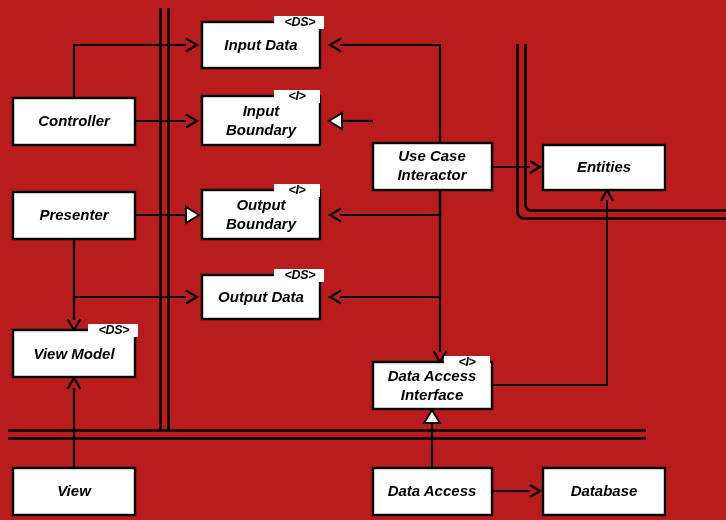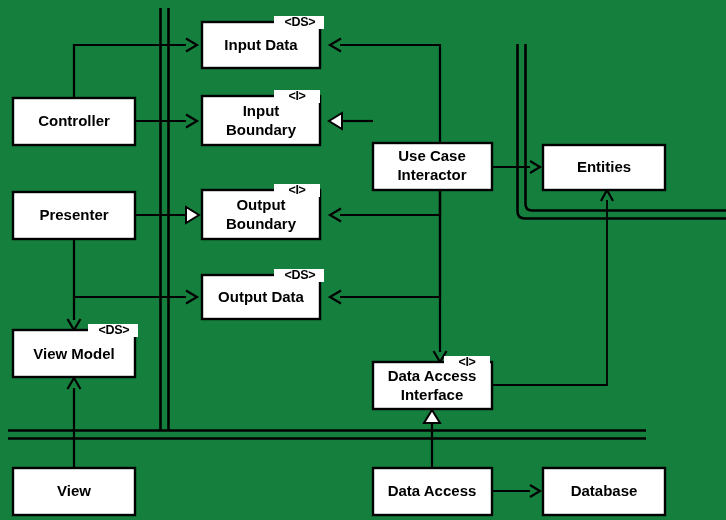--- a/index.html
+++ b/index.html
@@ -4,23 +4,24 @@
 <style>
   html, body {
     margin: 0;
     padding: 0;
     background: #ffffff;
   }
   #canvas {
     position: relative;
     width: 726px;
     height: 520px;
-    background: #15803d;
+    background: #b91c1c;
     overflow: hidden;
     font-family: "Liberation Sans", sans-serif;
+    font-style: italic;
   }
   #diagram-svg {
     position: absolute;
     top: 0;
     left: 0;
     width: 726px;
     height: 520px;
   }
   .box-rect {
     fill: #ffffff;

